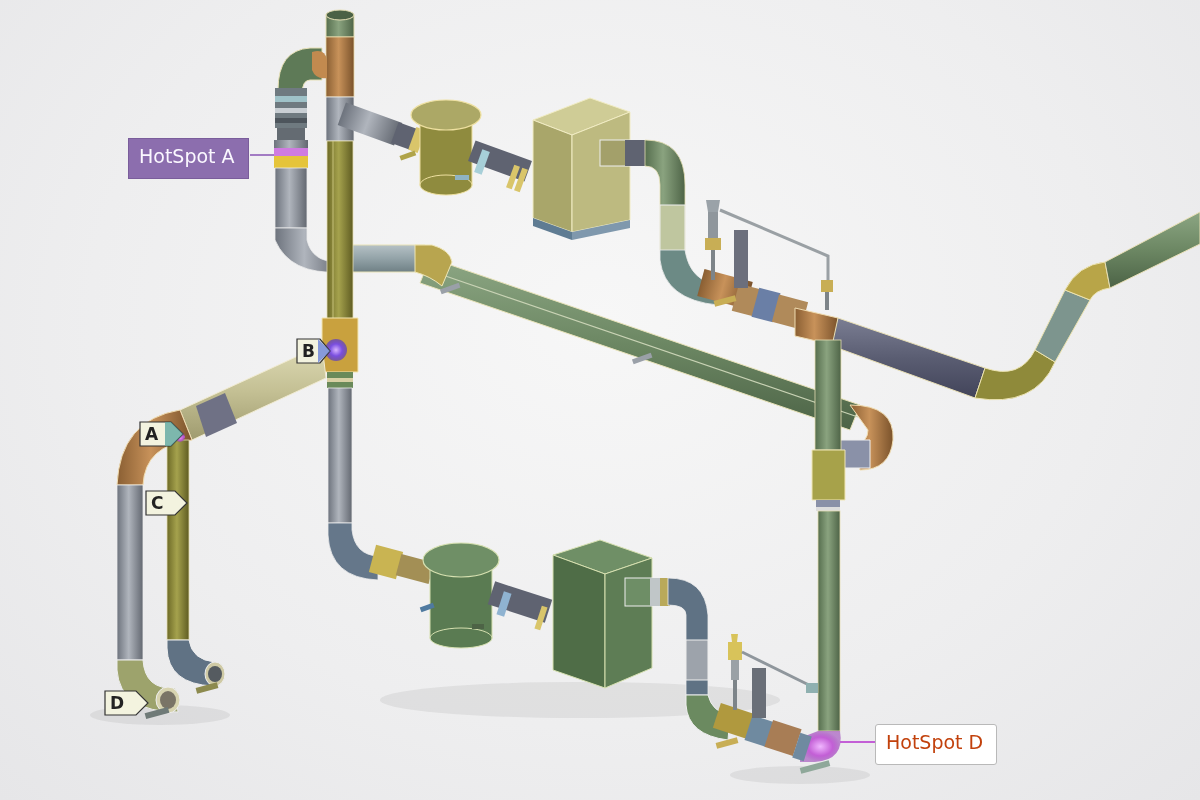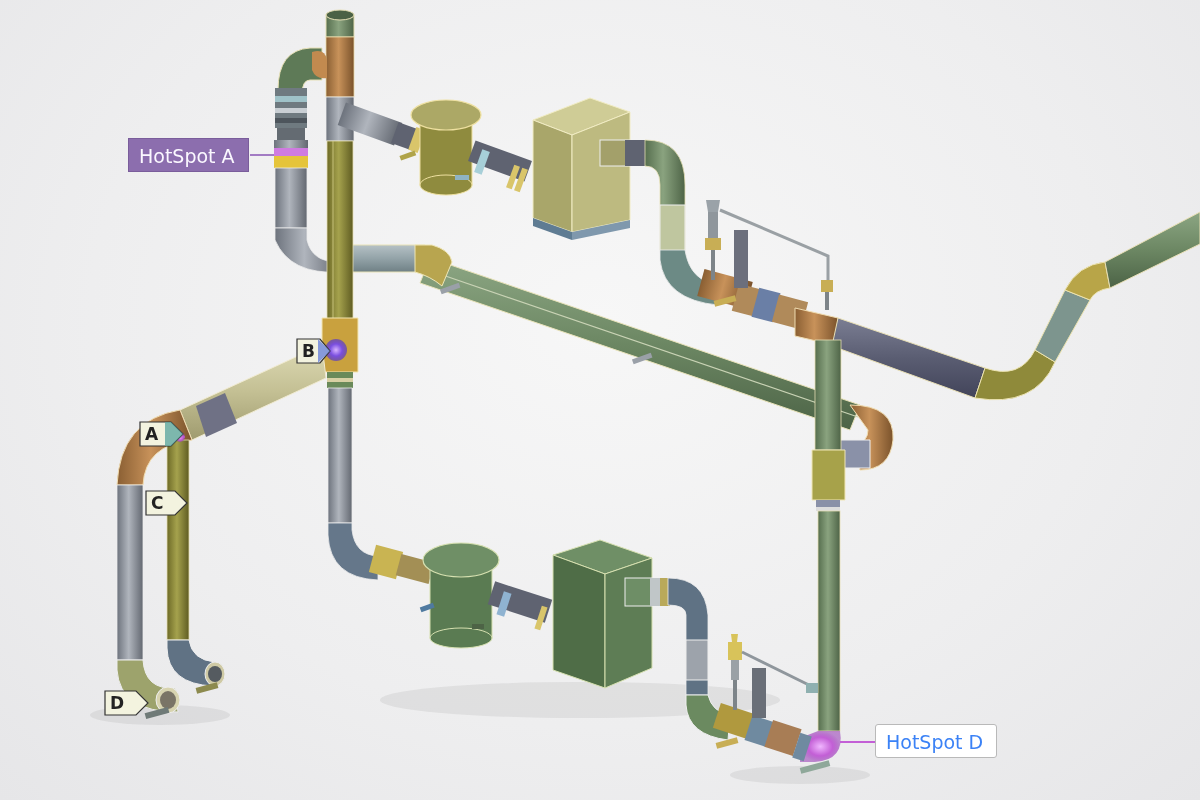--- a/index.html
+++ b/index.html
@@ -5,25 +5,25 @@
   html, body { margin:0; padding:0; }
   body {
     width:1200px; height:800px; overflow:hidden;
     background: radial-gradient(ellipse at 50% 40%, #f7f7f7 0%, #eeeeef 60%, #e6e6e8 100%);
     font-family: "DejaVu Sans", sans-serif;
     position:relative;
   }
   #scene { position:absolute; left:0; top:0; width:1200px; height:800px; }
   .callout {
     position:absolute; font-family:"DejaVu Sans", sans-serif;
-    font-size:19px; padding:0 10px; height:34px; line-height:34px;
+    font-size:19px; padding:0 10px; height:41px; line-height:34px;
     box-sizing:border-box; white-space:nowrap;
   }
   .callout-a { left:128px; top:138px; width:121px; background:#8c6eae; color:#fbf8ff; border:1px solid #7a5d9b; }
-  .callout-d { left:875px; top:724px; width:122px; background:#ffffff; color:#3b82f6; border:1px solid #b9b9b9; border-radius:3px; }
+  .callout-d { left:875px; top:724px; width:122px; background:#ffffff; color:#c2410c; border:1px solid #b9b9b9; border-radius:3px; }
   .tag {
     position:absolute; height:26px; line-height:26px; font-size:17px; font-weight:bold;
     color:#222; padding-left:6px; box-sizing:border-box;
     font-family:"DejaVu Sans", sans-serif;
   }
   .tag svg { position:absolute; left:0; top:0; }
   .tag span { position:relative; z-index:1; }
 </style>
 </head>
 <body>

